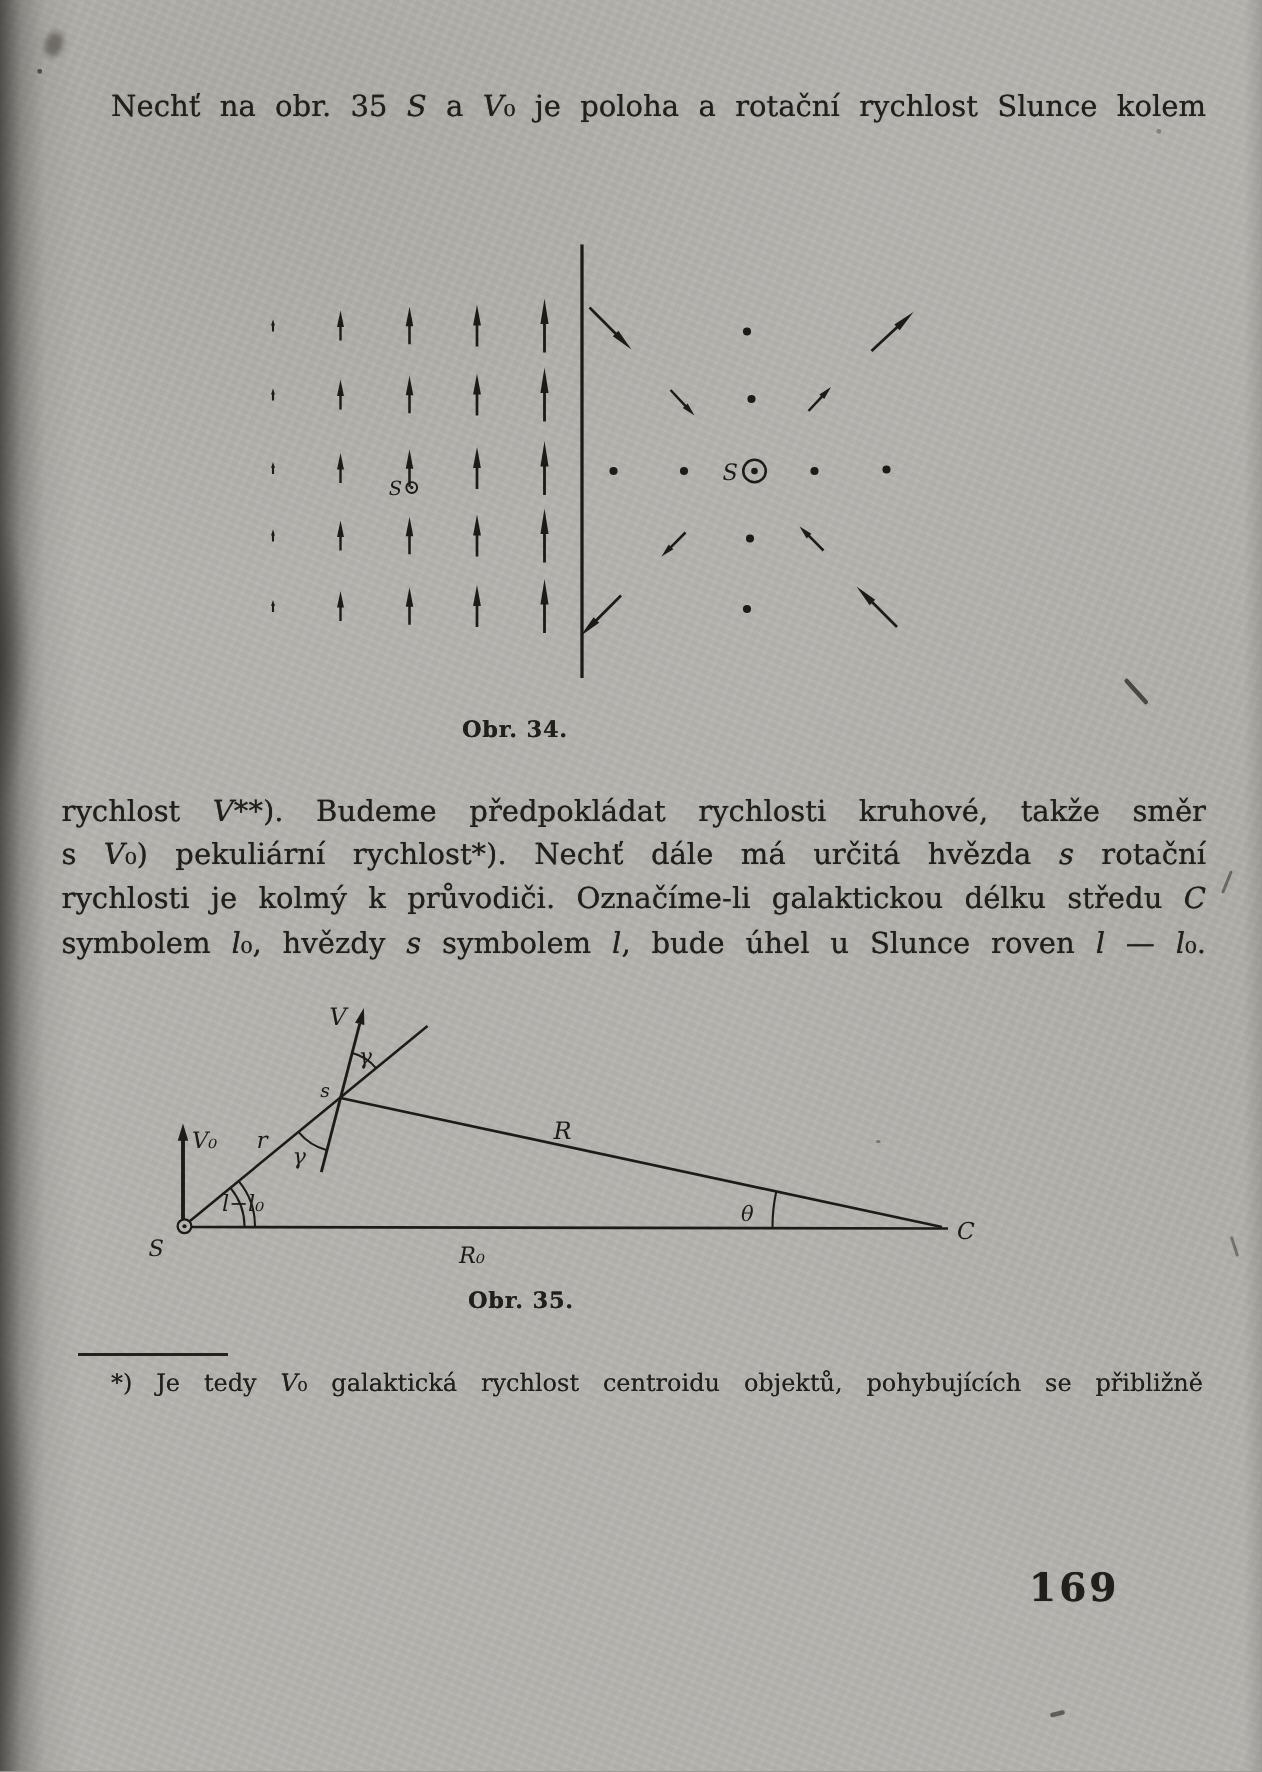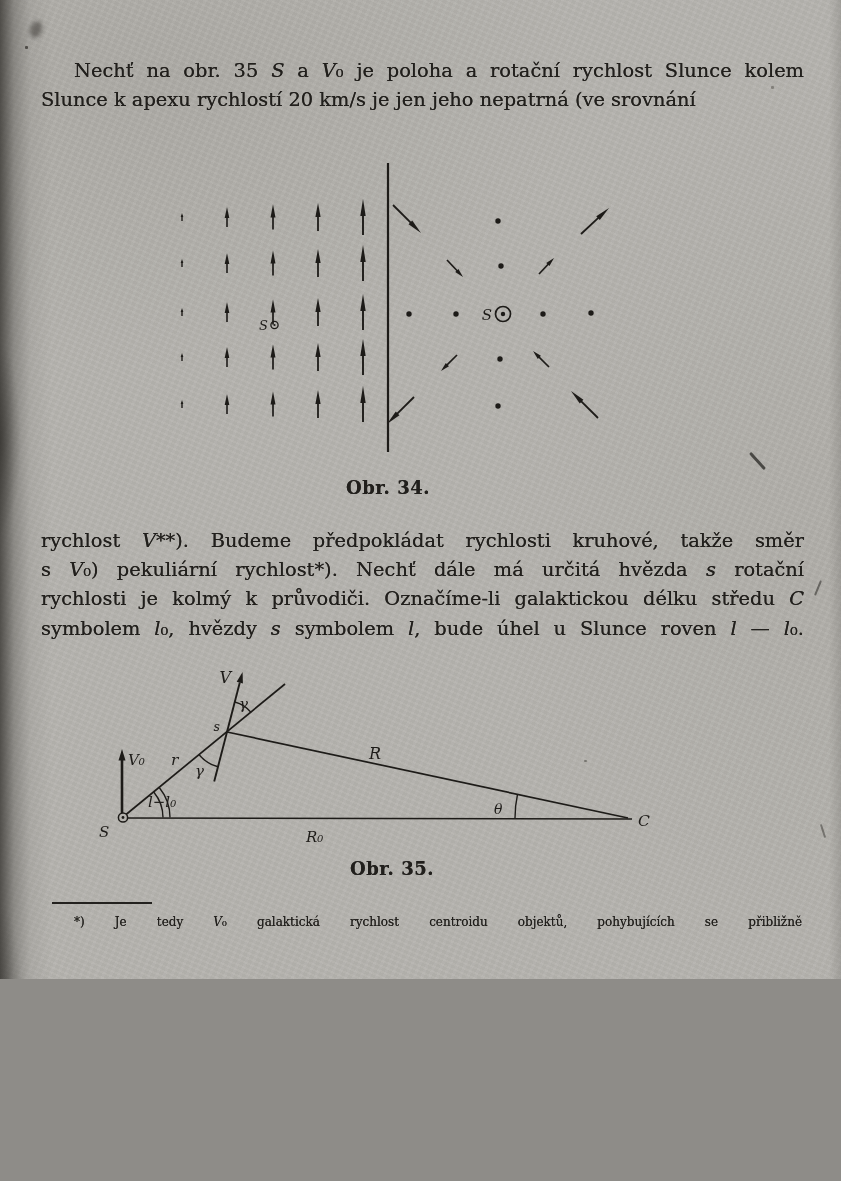--- a/index.html
+++ b/index.html
@@ -1,17 +1,17 @@
 <!DOCTYPE html>
 <html><head>
 <meta charset="utf-8">
 <style>
   html,body{margin:0;padding:0;background:#8e8c88;}
   #page{
-    position:relative;width:841px;height:979px;overflow:hidden;
+    position:relative;width:841px;height:1181px;overflow:hidden;
     background:
       radial-gradient(620px 420px at 18% 8%, rgba(92,90,84,0.10), rgba(0,0,0,0) 70%),
       radial-gradient(500px 700px at 100% 55%, rgba(125,122,116,0.10), rgba(0,0,0,0) 70%),
       #b6b4af;
     font-family:"DejaVu Serif", serif;
     color:#211f1c;
   }
   .texture{position:absolute;inset:0;pointer-events:none;
     background-image:
       repeating-linear-gradient(23deg, rgba(255,255,255,0.025) 0 2px, rgba(0,0,0,0.018) 2px 5px),
@@ -23,48 +23,47 @@
       radial-gradient(30px 160px at 0 1030px, rgba(40,38,34,0.35), rgba(0,0,0,0) 80%),
       linear-gradient(90deg, rgba(56,54,50,0.80) 0px, rgba(90,88,84,0.45) 14px, rgba(130,128,124,0.20) 30px, rgba(150,148,144,0.0) 52px);
   }
   .rightedge{position:absolute;right:0;top:0;width:12px;height:1181px;
     background:linear-gradient(270deg, rgba(110,108,104,0.28), rgba(0,0,0,0));}
   .smudge{position:absolute;left:30px;top:21px;width:12px;height:17px;border-radius:50%;
     background:rgba(62,59,54,0.55);filter:blur(2px);transform:rotate(18deg);}
   .speck{position:absolute;background:rgba(52,50,46,0.75);border-radius:1px;}
   .para{position:absolute;left:41px;width:763px;font-size:19.4px;line-height:29.2px;
     text-shadow:0 0 0.5px rgba(28,26,22,0.85);}
-  .fnblock{position:absolute;left:41px;width:761px;font-size:12px;line-height:22.4px;
+  .fnblock{position:absolute;left:41px;width:761px;font-size:16px;line-height:22.4px;
     text-shadow:0 0 0.4px rgba(28,26,22,0.8);}
   .tline{text-align:left;}
   .tline.just{text-align:justify;text-align-last:justify;}
   .tline.ind{padding-left:33px;}
   .it{font-style:italic;}
-  .caption{position:absolute;width:160px;text-align:center;font-weight:bold;font-size:18px;
+  .caption{position:absolute;width:160px;text-align:left;font-weight:bold;font-size:15px;
     letter-spacing:0.5px;text-shadow:0 0 0.4px rgba(28,26,22,0.8);}
   .fnrule{position:absolute;left:52px;top:902px;width:100px;height:2px;background:#23211e;}
   .pagenum{position:absolute;left:686px;top:1044px;font-size:26px;font-weight:bold;letter-spacing:2px;
     text-shadow:0 0 0.5px rgba(28,26,22,0.9);}
   svg{position:absolute;overflow:visible;}
   svg text{font-family:"DejaVu Serif", serif;fill:#1d1b18;}
   svg text.it{font-style:italic;}
   .mark{position:absolute;background:rgba(48,46,42,0.8);}
 </style>
 </head>
 <body>
 
 <div id="page">
   <div class="texture"></div>
   <div class="gutter"></div>
   <div class="rightedge"></div>
   <div class="smudge"></div>
 
   <div class="para" style="top:56px">
       <div class="tline just ind"><span>Nechť na obr. 35 </span><span class="it">S</span><span> a </span><span class="it">V</span><span>₀</span><span> je poloha a rotační rychlost Slunce kolem</span></div>
-      <div class="tline"><span>Slunce k apexu rychlostí 20 km/s je jen jeho nepatrná (ve srovnání</span></div>
     </div>
 
   <svg id="fig34" style="left:90px;top:155px" width="560" height="305" viewBox="90 155 560 305">
 
     <circle cx="274.5" cy="325" r="3.6" fill="none" stroke="#1d1b18" stroke-width="1.3"></circle>
     <circle cx="274.5" cy="325" r="1.1" fill="#1d1b18"></circle>
     <text class="it" x="268" y="330" text-anchor="end" font-size="13">S</text>
 
     <circle cx="503" cy="314" r="7.5" fill="none" stroke="#1d1b18" stroke-width="1.7"></circle>
     <circle cx="503" cy="314" r="2.2" fill="#1d1b18"></circle>

